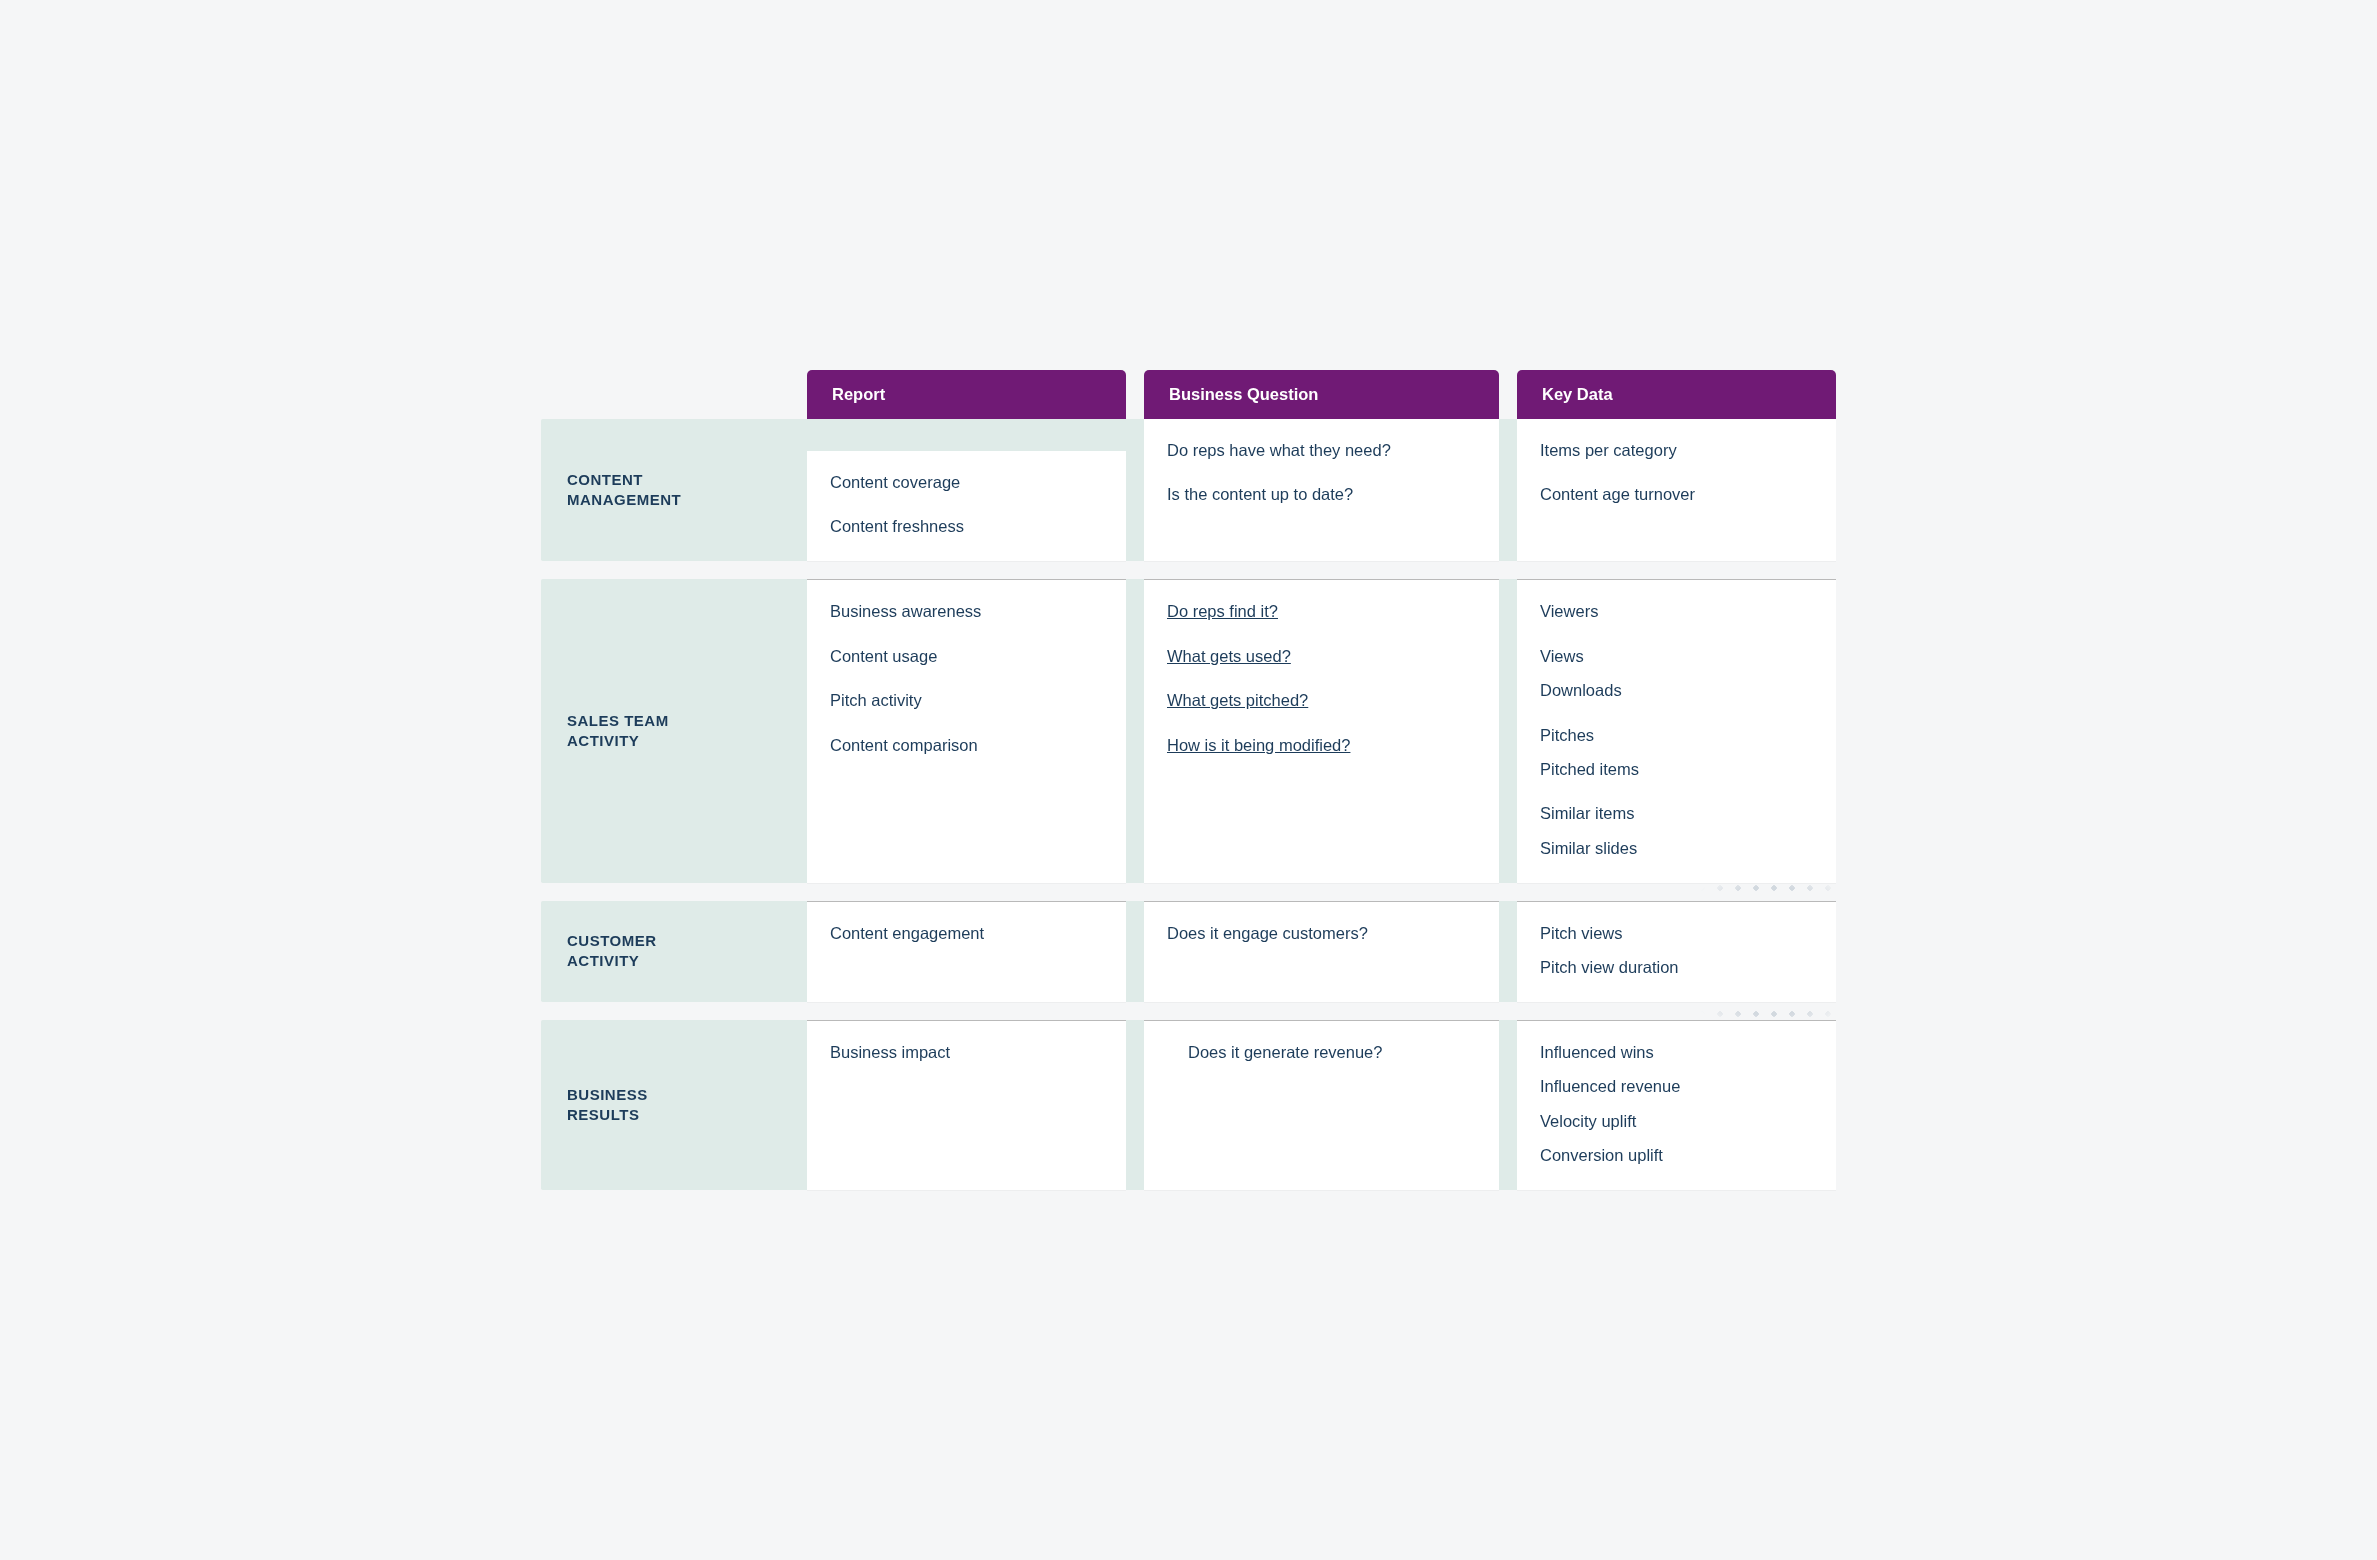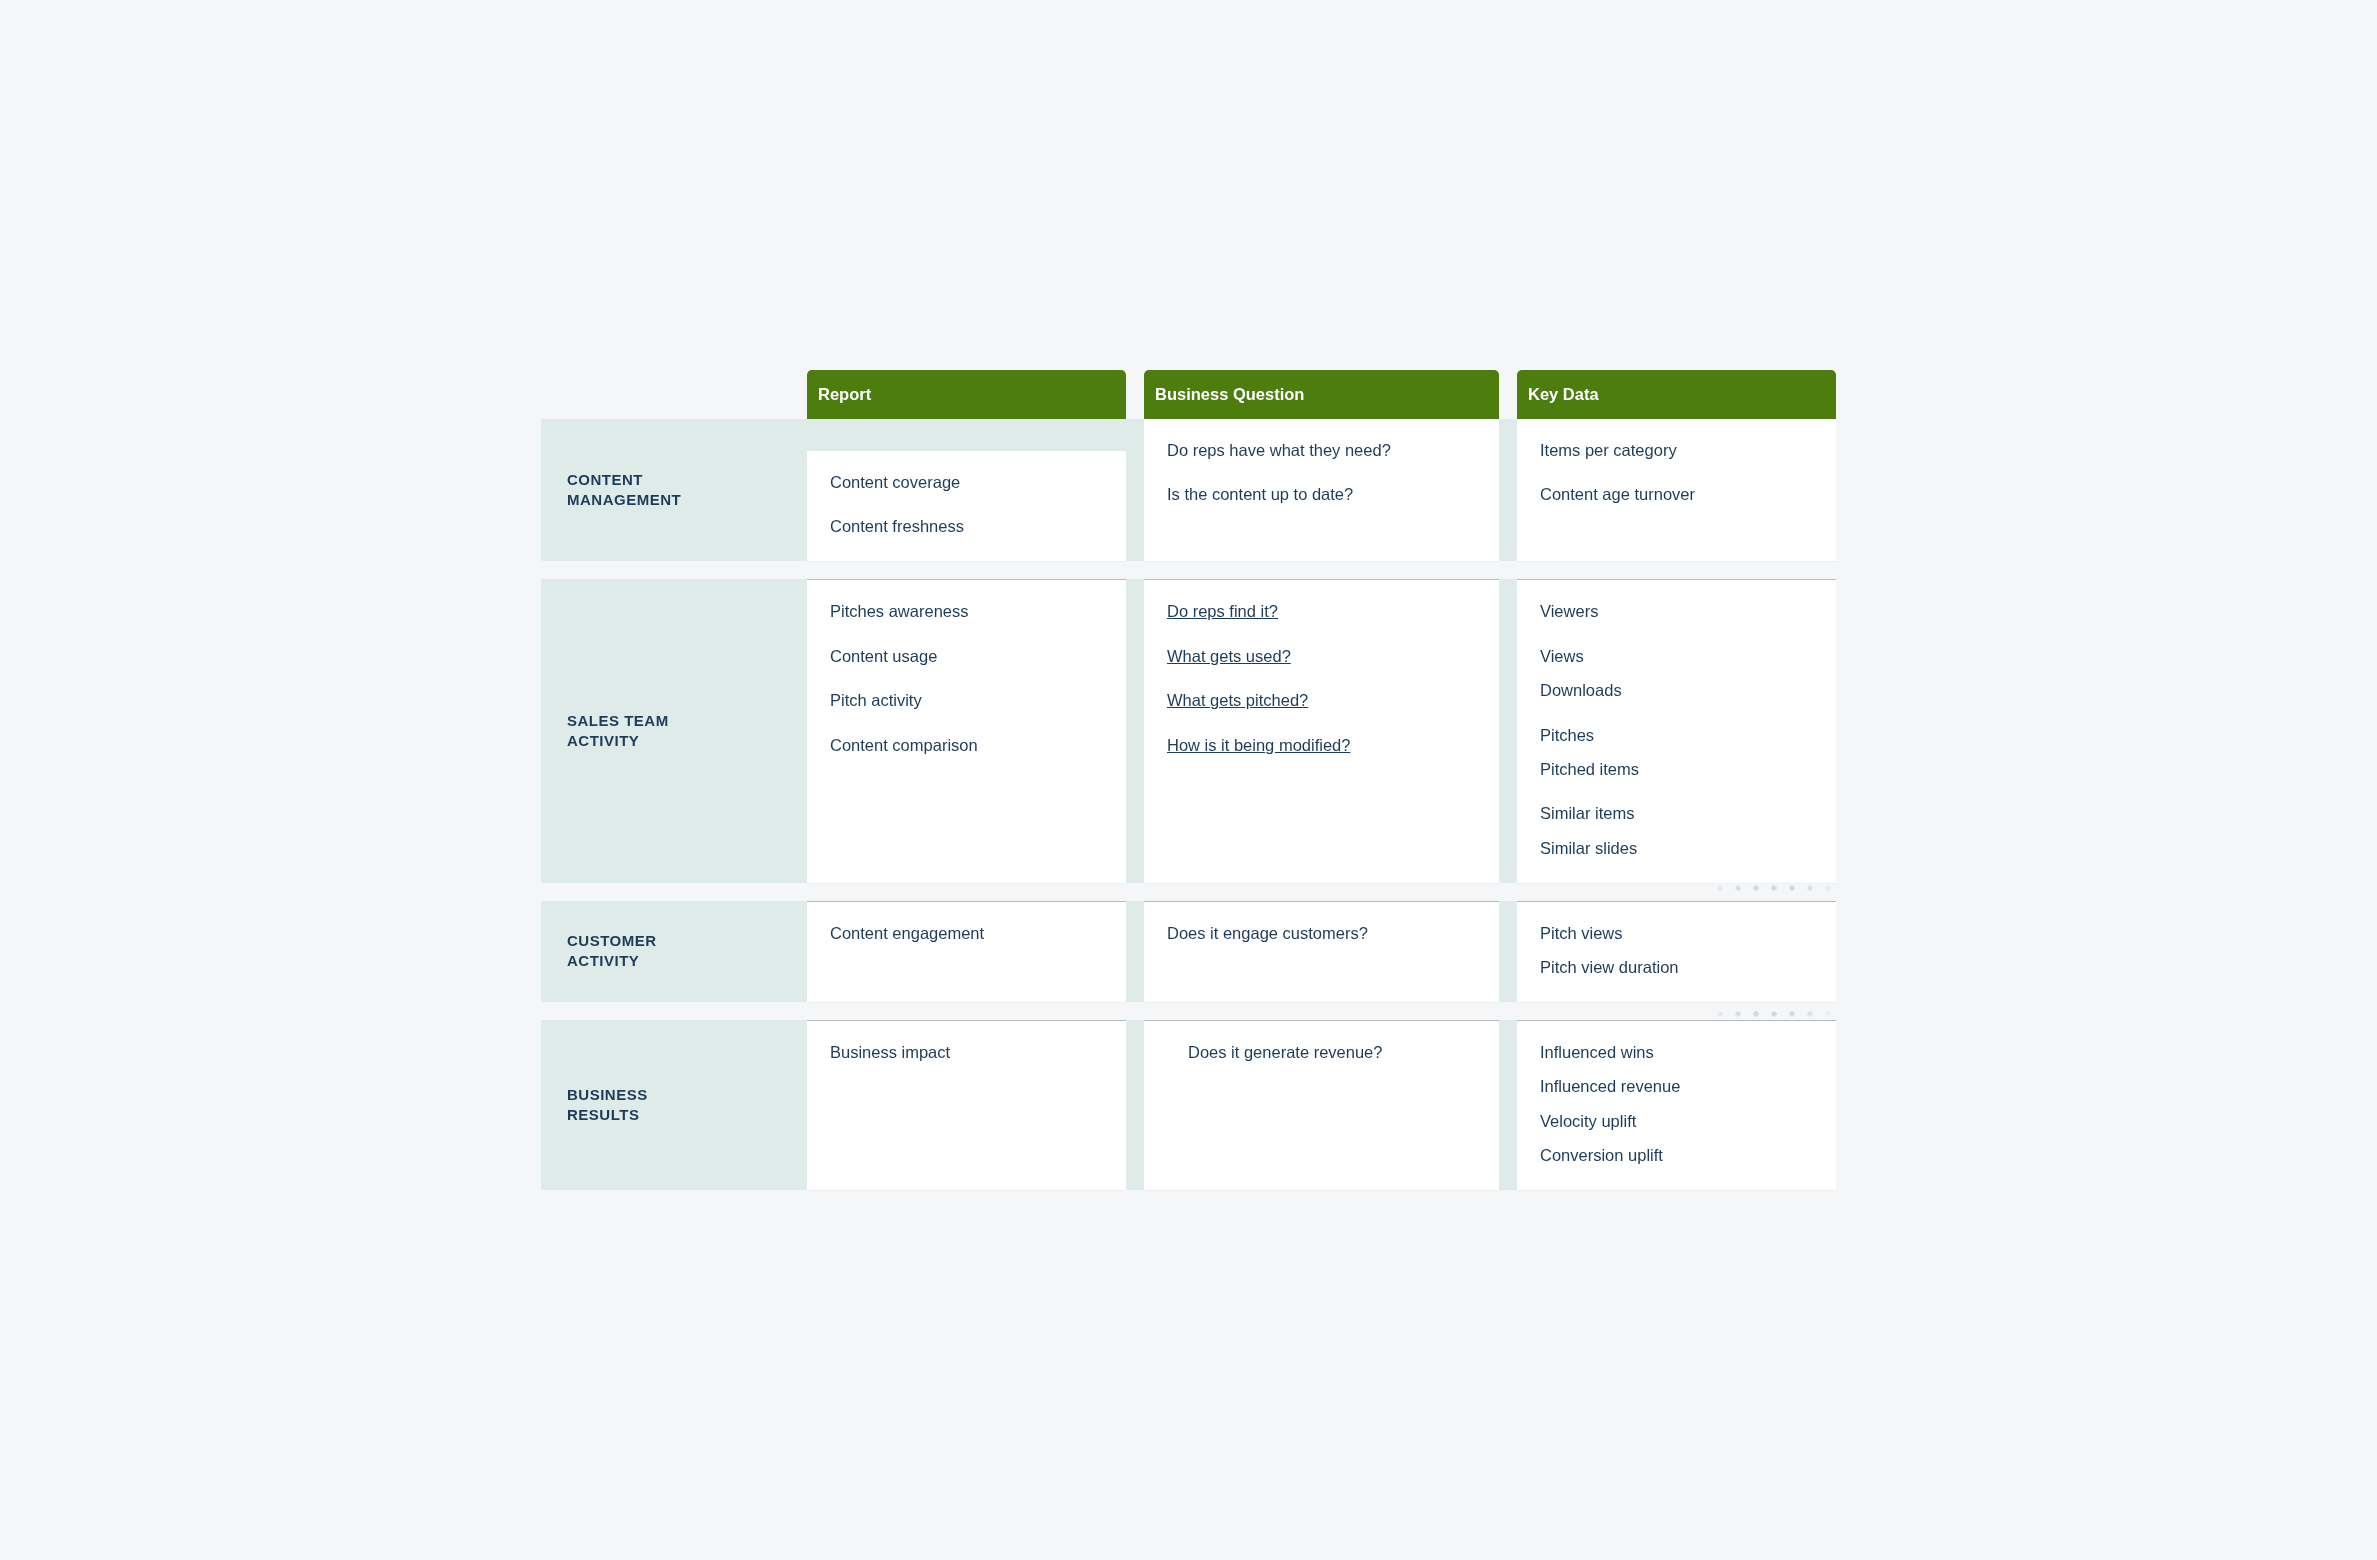--- a/index.html
+++ b/index.html
@@ -10,25 +10,25 @@
     color: #1d3c5a;
     display: flex;
     align-items: center;
     justify-content: center;
     padding: 50px 33px;
     position: relative;
   }
 
   
   .hdr {
-    background: #4d7c0f;
+    background: #701a75;
     color: #ffffff;
     font-weight: 600;
     font-size: 16.5px;
-    padding: 15px 11px;
+    padding: 15px 25px;
     border-top-left-radius: 5px;
     border-top-right-radius: 5px;
     position: relative;
     z-index: 3;
   }
   .col-card {
     background: #ffffff;
     position: relative;
     z-index: 3;
     box-shadow: 0 0.8px 0 rgba(0,0,0,0.04);
@@ -136,21 +136,21 @@
         <div class="block">
           <div class="item">Content age turnover</div>
         </div>
       </div>
       <div style="grid-area: 3 / 1 / auto / -1; height: 18px;"></div>
       <div class="band" style="grid-row: 4;"></div>
       <div class="rowlabel" style="grid-area: 4 / 1; white-space: pre-line;">SALES TEAM
 ACTIVITY</div>
       <div class="col-card cell divider-top" style="grid-area: 4 / 2;">
         <div class="block">
-          <div class="item">Pitches awareness</div>
+          <div class="item">Business awareness</div>
         </div>
         <div class="block">
           <div class="item">Content usage</div>
         </div>
         <div class="block">
           <div class="item">Pitch activity</div>
         </div>
         <div class="block">
           <div class="item">Content comparison</div>
         </div>

